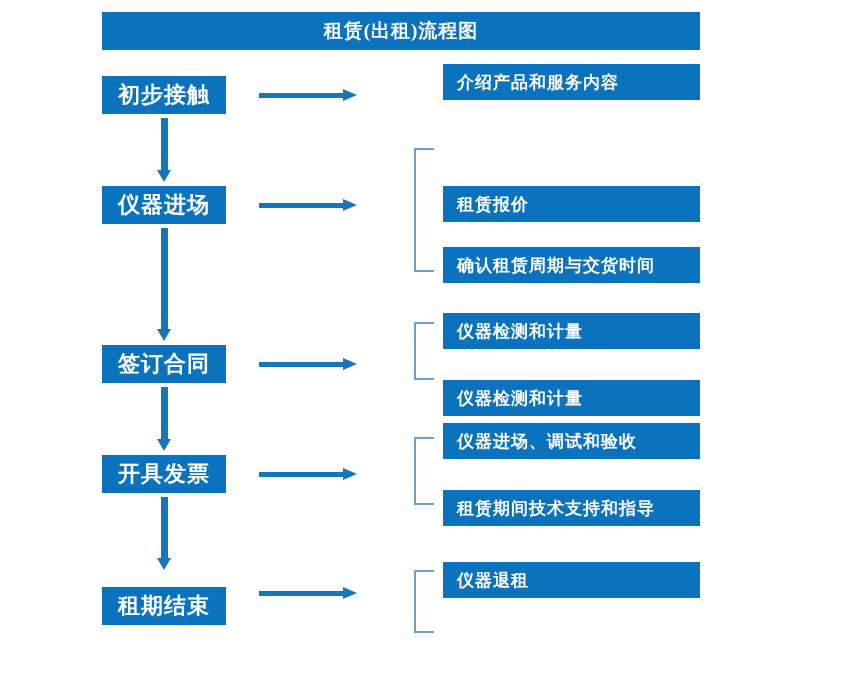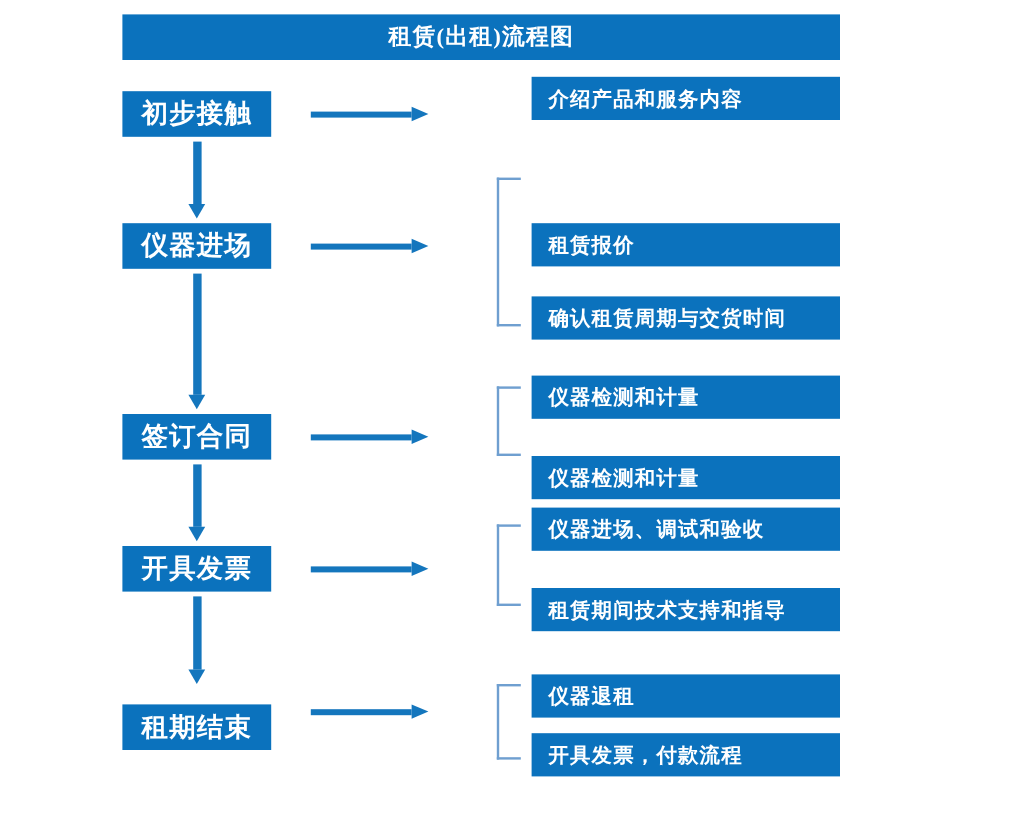--- a/index.html
+++ b/index.html
@@ -183,15 +183,14 @@
   <div class="bracket" style="top:570px; height:63px"></div>
 
   <div class="box detail" style="top:64px">介绍产品和服务内容</div>
   <div class="box detail" style="top:247px">确认租赁周期与交货时间</div>
   <div class="box detail" style="top:186px">租赁报价</div>
   <div class="box detail" style="top:313px">仪器检测和计量</div>
   <div class="box detail" style="top:380px">仪器检测和计量</div>
   <div class="box detail" style="top:423px">仪器进场、调试和验收</div>
   <div class="box detail" style="top:490px">租赁期间技术支持和指导</div>
   <div class="box detail" style="top:562px">仪器退租</div>
-  <div class="box detail" style="top:611px">开具发票，付款流程</div>
 
 </div>
 
 </body></html>

